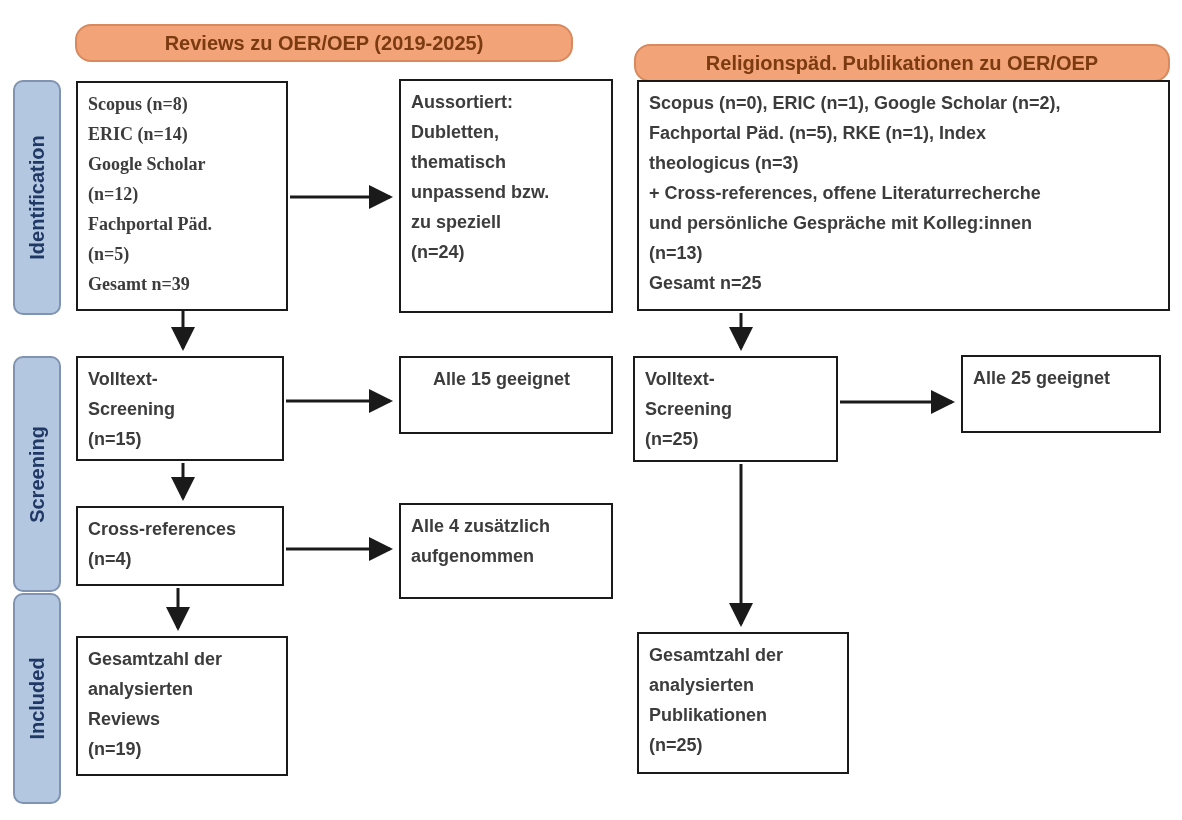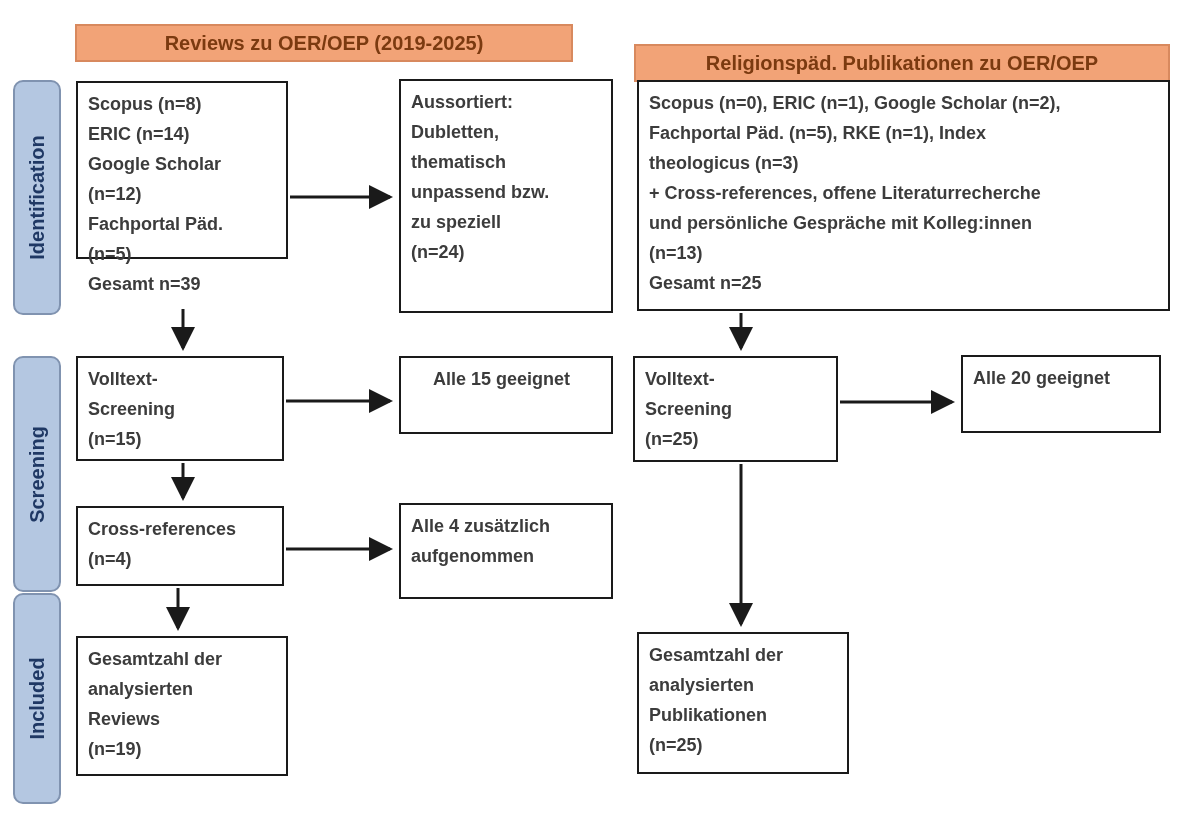--- a/index.html
+++ b/index.html
@@ -8,21 +8,21 @@
     --box_border:#1a1a1a; --box_text:#3C3C3C; --arrow:#1a1a1a;
   }
   html,body{margin:0;padding:0;background:#fff;}
   .canvas{
     position:relative;width:1182px;height:820px;background:#ffffff;overflow:hidden;
     font-family:"Liberation Sans",sans-serif;
   }
   .header{
     position:absolute;display:flex;align-items:center;justify-content:center;
     background:var(--header_fill);border:2px solid var(--header_border);
-    border-radius:0;color:var(--header_text);font-weight:bold;font-size:20px;
+    border-radius:16px;color:var(--header_text);font-weight:bold;font-size:20px;
   }
   .stage{
     position:absolute;display:flex;align-items:center;justify-content:center;
     background:var(--stage_fill);border:2px solid var(--stage_border);
     border-radius:10px;color:var(--stage_text);
   }
   .stage span{
     transform:rotate(-90deg);white-space:nowrap;font-weight:bold;font-size:20px;
   }
   .box{
@@ -44,21 +44,21 @@
   <div class="stage" style="left:13px;top:80px;width:44px;height:231px;">
     <span>Identification</span>
   </div>
   <div class="stage" style="left:13px;top:356px;width:44px;height:232px;">
     <span>Screening</span>
   </div>
   <div class="stage" style="left:13px;top:593px;width:44px;height:207px;">
     <span>Included</span>
   </div>
 
-  <div class="box" style="left:76px;top:81px;width:212px;height:178px;">Scopus (n=8)
+  <div class="box" style="left:76px;top:81px;width:212px;height:230px;font-family:Liberation Serif, serif;">Scopus (n=8)
 ERIC (n=14)
 Google Scholar
 (n=12)
 Fachportal Päd.
 (n=5)
 Gesamt n=39</div>
   <div class="box" style="left:399px;top:79px;width:214px;height:234px;">Aussortiert:
 Dubletten,
 thematisch
 unpassend bzw.
@@ -80,21 +80,21 @@
   <div class="box" style="left:637px;top:80px;width:533px;height:231px;">Scopus (n=0), ERIC (n=1), Google Scholar (n=2),
 Fachportal Päd. (n=5), RKE (n=1), Index
 theologicus (n=3)
 + Cross-references, offene Literaturrecherche
 und persönliche Gespräche mit Kolleg:innen
 (n=13)
 Gesamt n=25</div>
   <div class="box" style="left:633px;top:356px;width:205px;height:106px;">Volltext-
 Screening
 (n=25)</div>
-  <div class="box" style="left:961px;top:355px;width:200px;height:78px;">Alle 20 geeignet</div>
+  <div class="box" style="left:961px;top:355px;width:200px;height:78px;">Alle 25 geeignet</div>
   <div class="box" style="left:637px;top:632px;width:212px;height:142px;">Gesamtzahl der
 analysierten
 Publikationen
 (n=25)</div>
 
   <svg class="arrows" viewBox="0 0 1182 820" xmlns="http://www.w3.org/2000/svg">
     <defs>
       <marker id="ah" markerWidth="9" markerHeight="9" refX="7" refY="4" orient="auto">
         <path d="M0,0 L8,4 L0,8 z" fill="#1a1a1a"></path>
       </marker>

